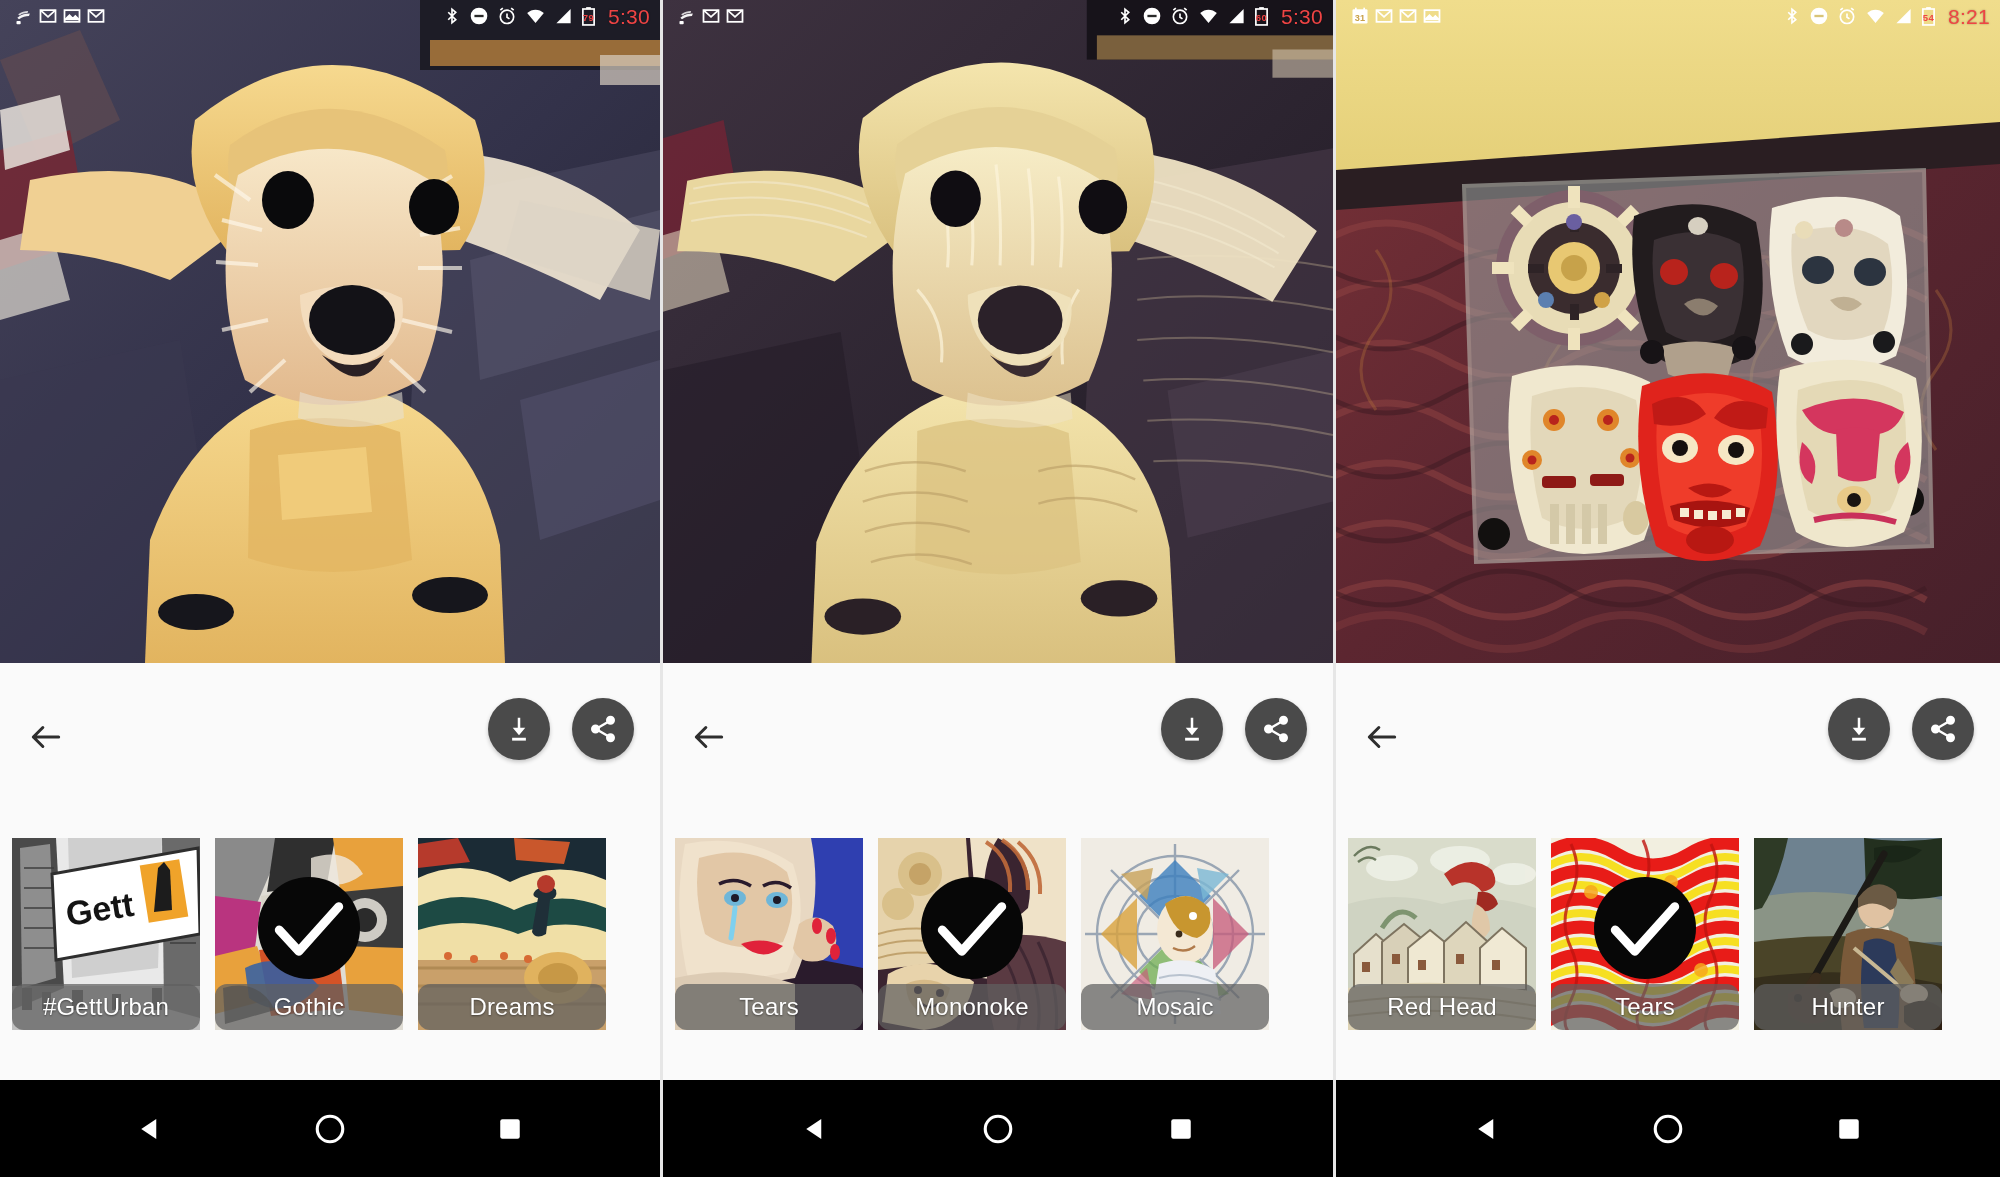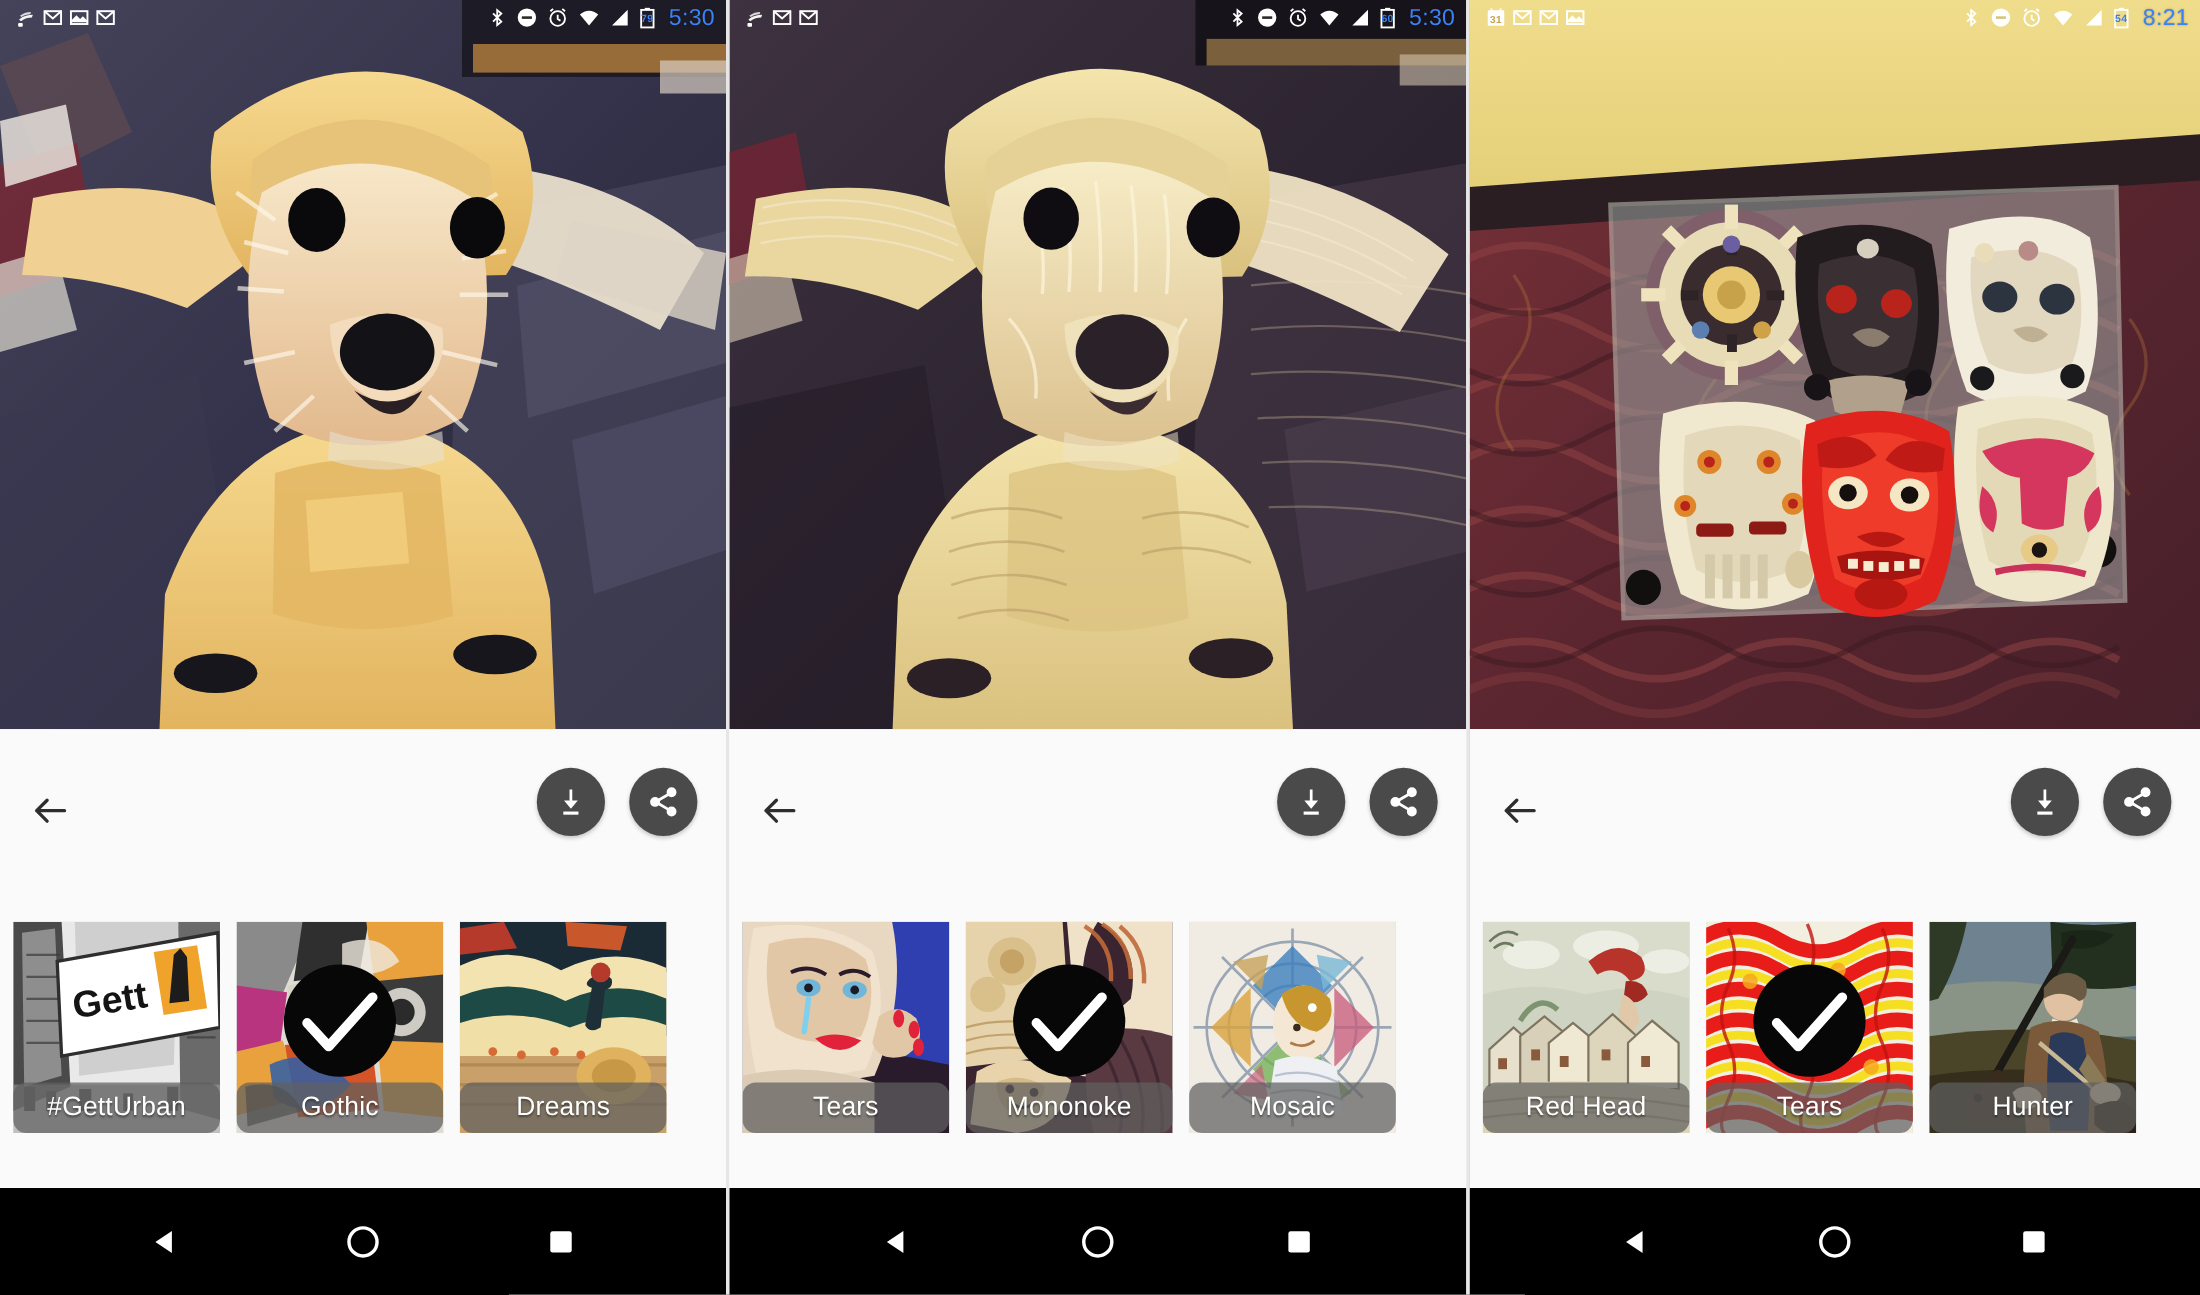--- a/index.html
+++ b/index.html
@@ -12,21 +12,21 @@
   .phone{position:relative;height:1177px;overflow:hidden;background:#fafafa;}
   .phone.p1{width:660px;}
   .phone.p2{width:670px;border-left:3px solid #e6e6e6;border-right:3px solid #e6e6e6;}
   .phone.p3{width:664px;}
 
   
   .statusbar{
     position:absolute;top:0;left:0;right:0;height:32px;z-index:40;
     display:flex;align-items:center;justify-content:space-between;
     padding:0 10px 0 14px;box-sizing:border-box;
-    color:#3b82f6;font-size:20px;letter-spacing:.3px;
+    color:#ef4444;font-size:20px;letter-spacing:.3px;
   }
   .sb-left,.sb-right{display:flex;align-items:center;gap:4px;}
   .sb-right{gap:8px;}
   .sb-ic{display:block;}
   .sb-clock{font-size:21px;font-weight:400;margin-left:4px;line-height:1;
     text-shadow:0 0 2px rgba(0,0,0,.35);}
   .batt{position:relative;display:flex;align-items:center;justify-content:center;}
   .batt span{position:absolute;font-size:9.5px;font-weight:700;line-height:1;top:7px;}
 
   

